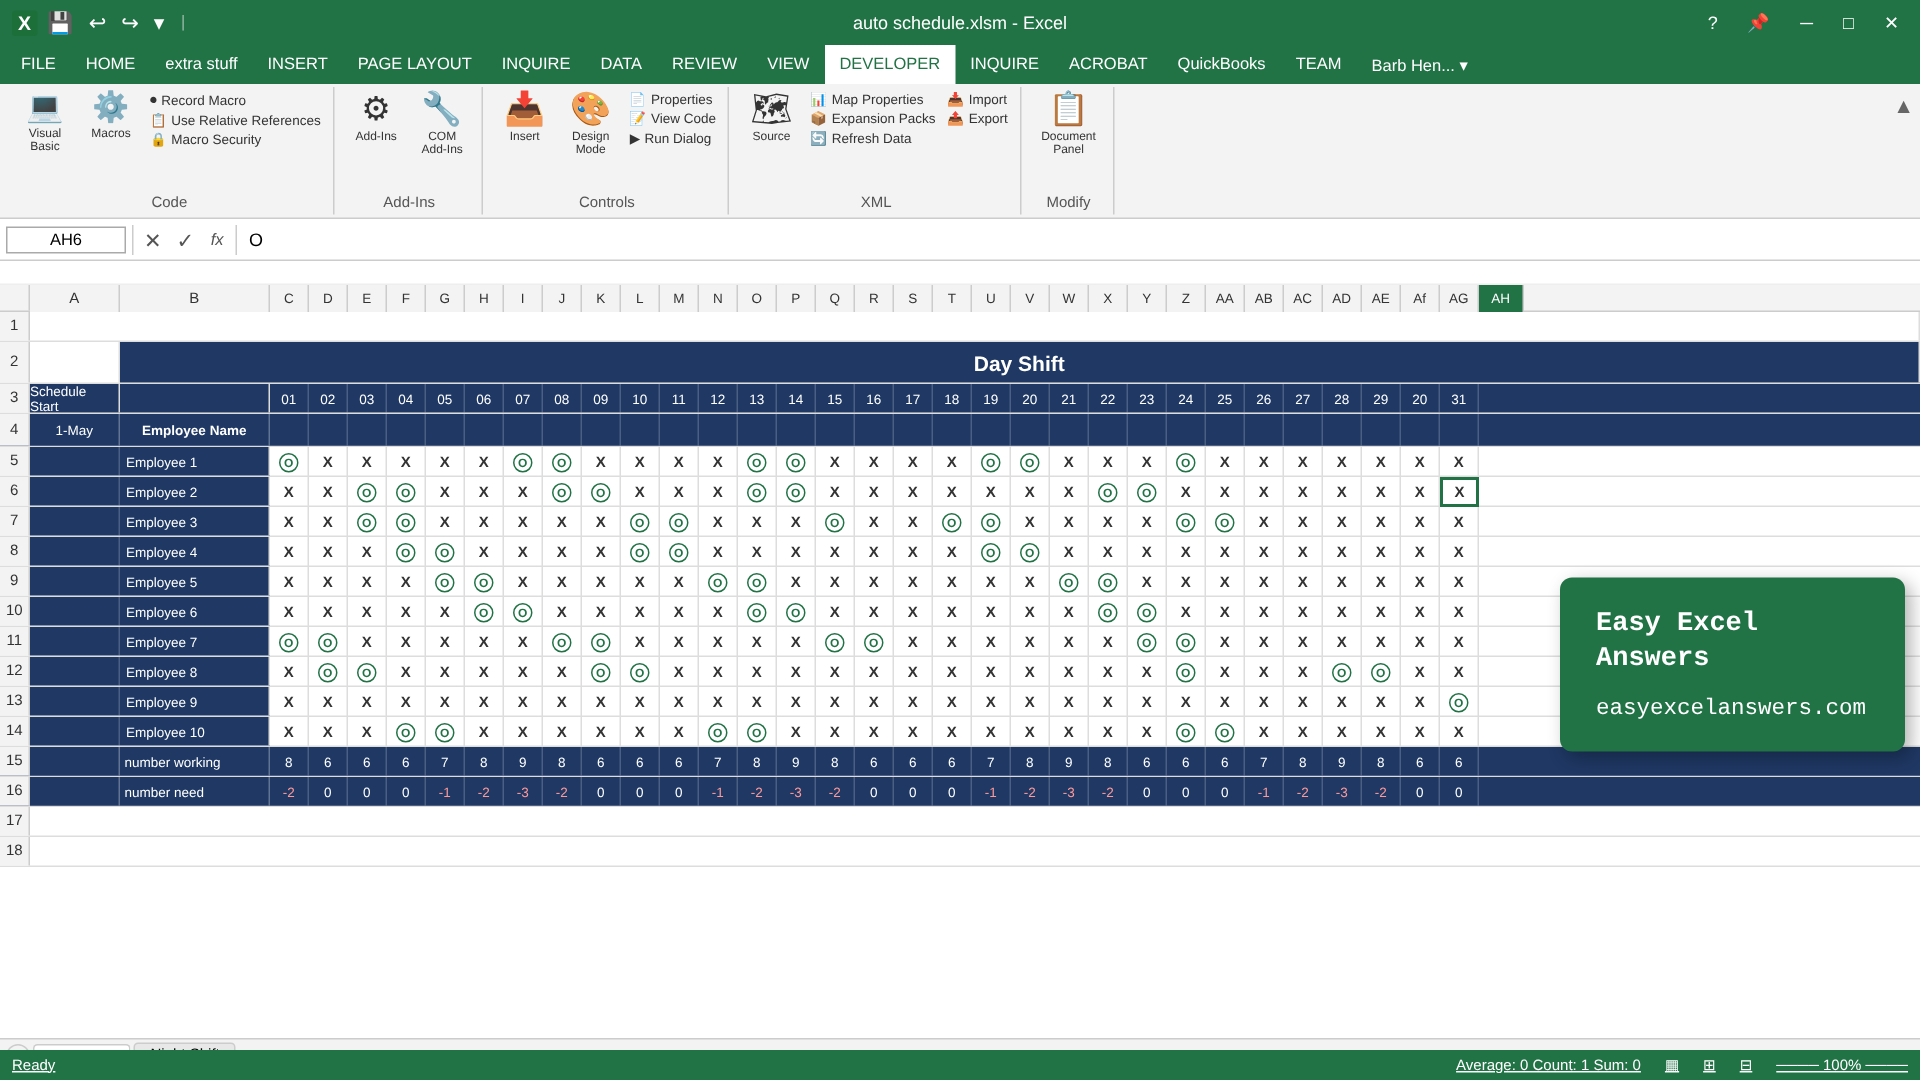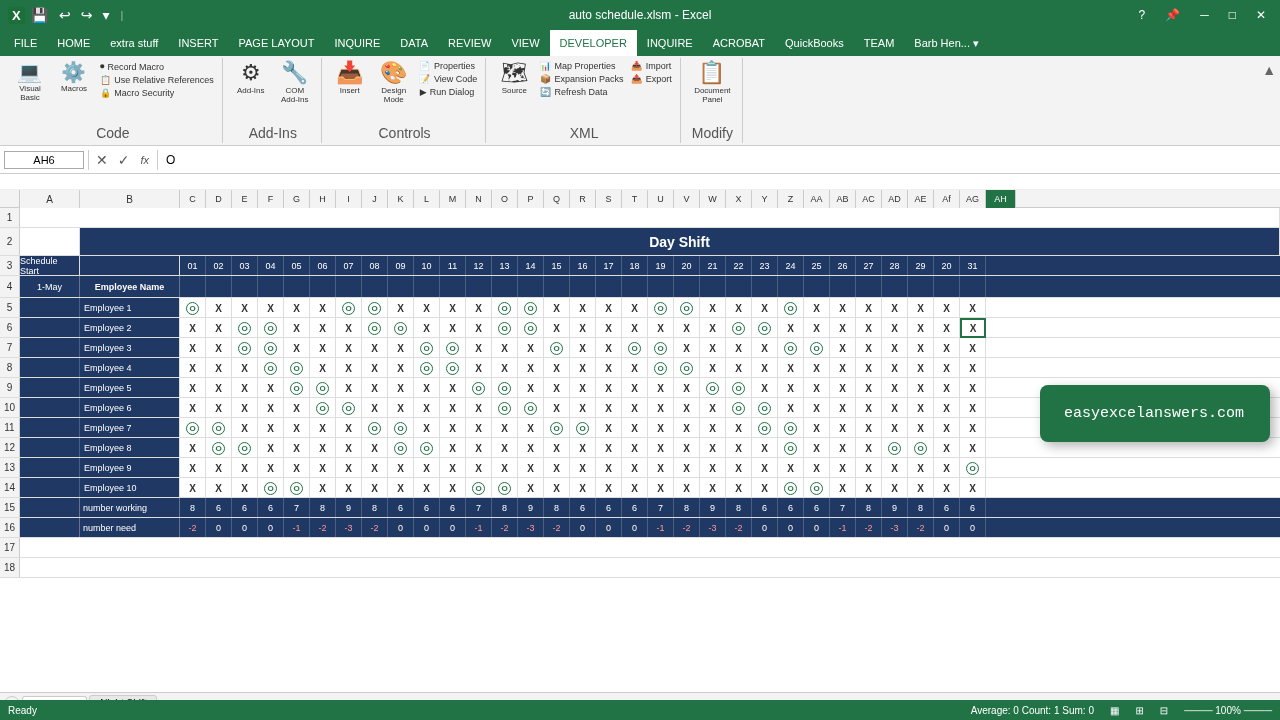--- a/index.html
+++ b/index.html
@@ -61,21 +61,21 @@
       padding: 2px 6px;
       min-width: 60px;
     }
     .ribbon-group-content {
       display: flex;
       gap: 4px;
       align-items: flex-start;
       flex: 1;
     }
     .ribbon-group-label {
-      font-size: 14px;
+      font-size: 10px;
       color: #555;
       margin-top: 2px;
       text-align: center;
     }
     .ribbon-btn {
       display: flex;
       flex-direction: column;
       align-items: center;
       cursor: pointer;
       background: none;
@@ -183,20 +183,21 @@
     
     #status-bar {
       height: 20px;
       background: #217346;
       color: white;
       font-size: 10px;
       display: flex;
       align-items: center;
       padding: 0 8px;
       justify-content: space-between;
+      text-decoration: underline;
     }
 
     
     #sheet-tabs {
       height: 22px;
       background: #f3f3f3;
       border-top: 1px solid #ccc;
       display: flex;
       align-items: center;
       padding: 0 4px;
@@ -1644,16 +1645,17 @@
       <span>Average: 0   Count: 1   Sum: 0</span>
 
       <span style="cursor:pointer;">▦</span>
       <span style="cursor:pointer;">⊞</span>
       <span style="cursor:pointer;">⊟</span>
       <span style="cursor:pointer;">──── 100% ────</span>
     </div>
   </div>
 
   <div id="popup-overlay" style="position:absolute; right:10px; top:385px; background:#217346; color:white; padding:20px 24px; border-radius:8px; width:230px; z-index:100; box-shadow:4px 4px 12px rgba(0,0,0,0.3);">
+    <div class="popup-title" style="font-size:18px; font-weight:bold; font-family:'Courier New',monospace; margin-bottom:12px; line-height:1.3;">Easy Excel Answers</div>
     <div class="popup-url" style="font-size:15px; font-family:'Courier New',monospace;">easyexcelanswers.com</div>
   </div>
 
 </div>
 
 </body></html>

